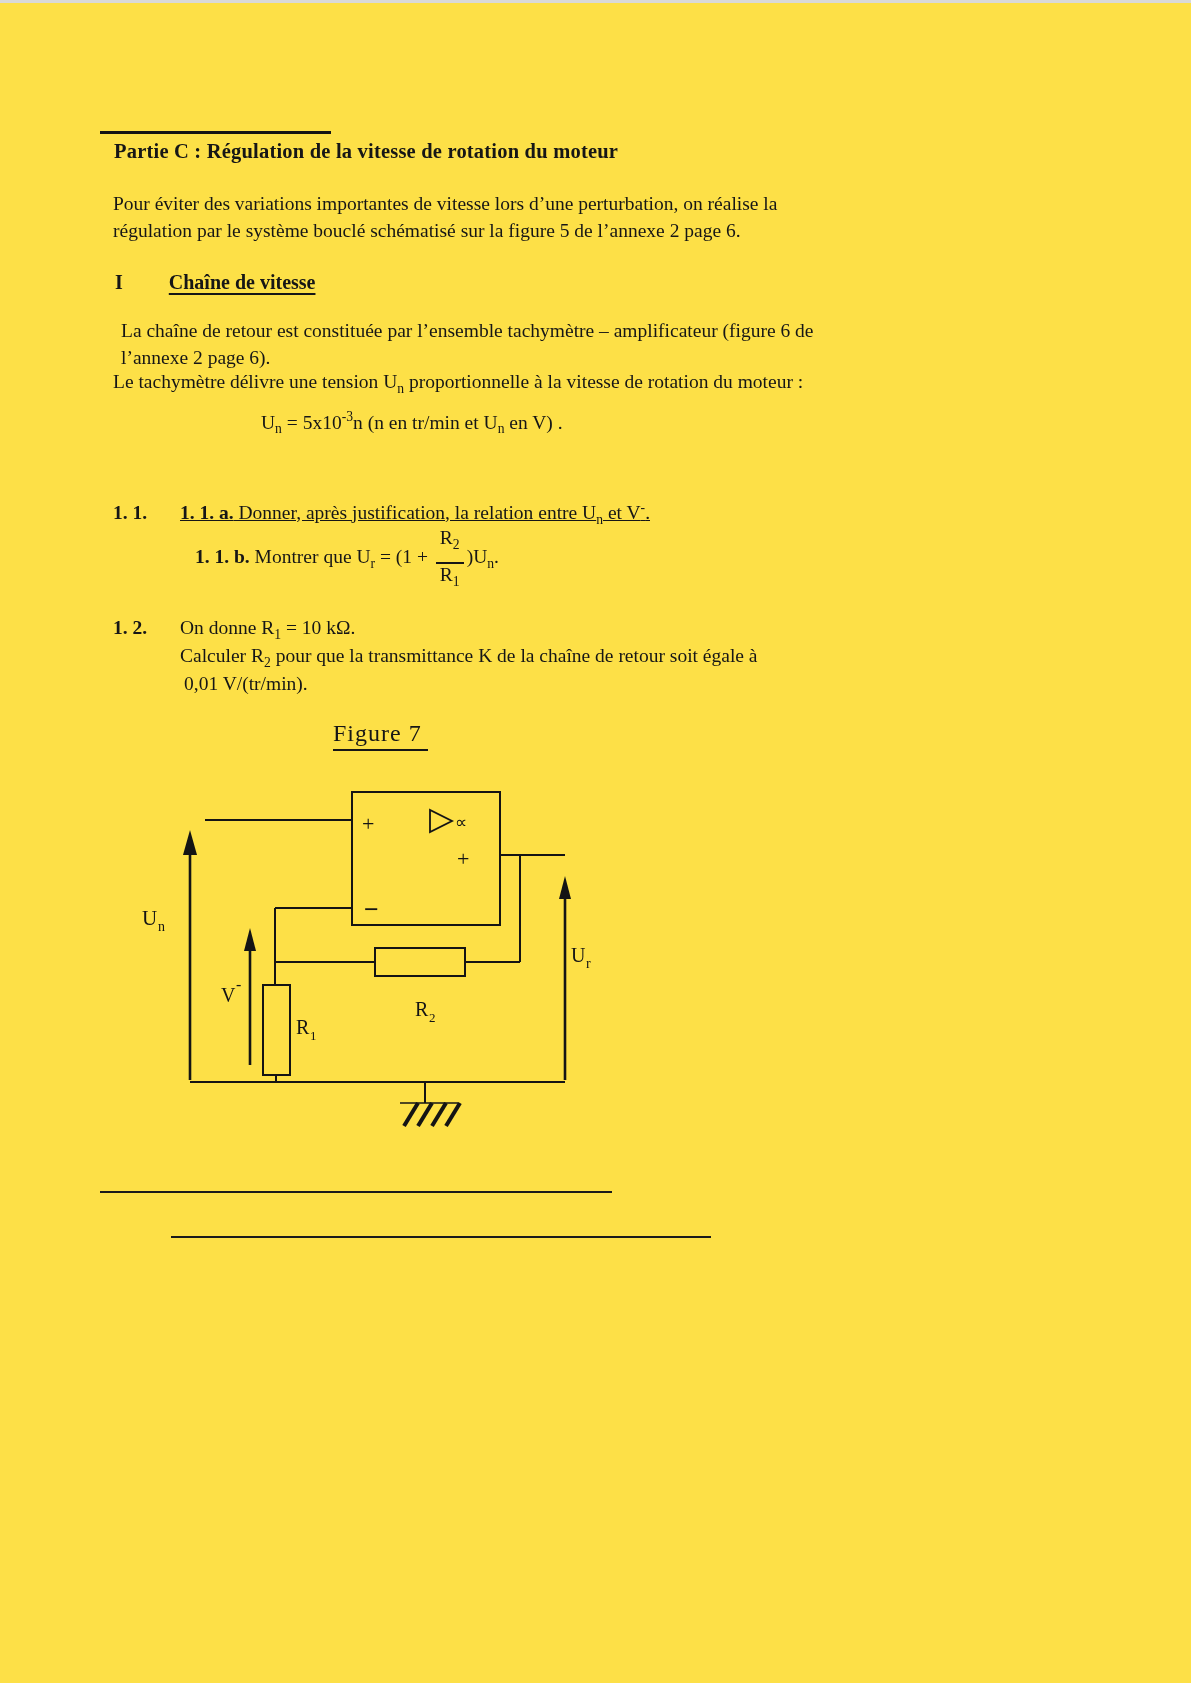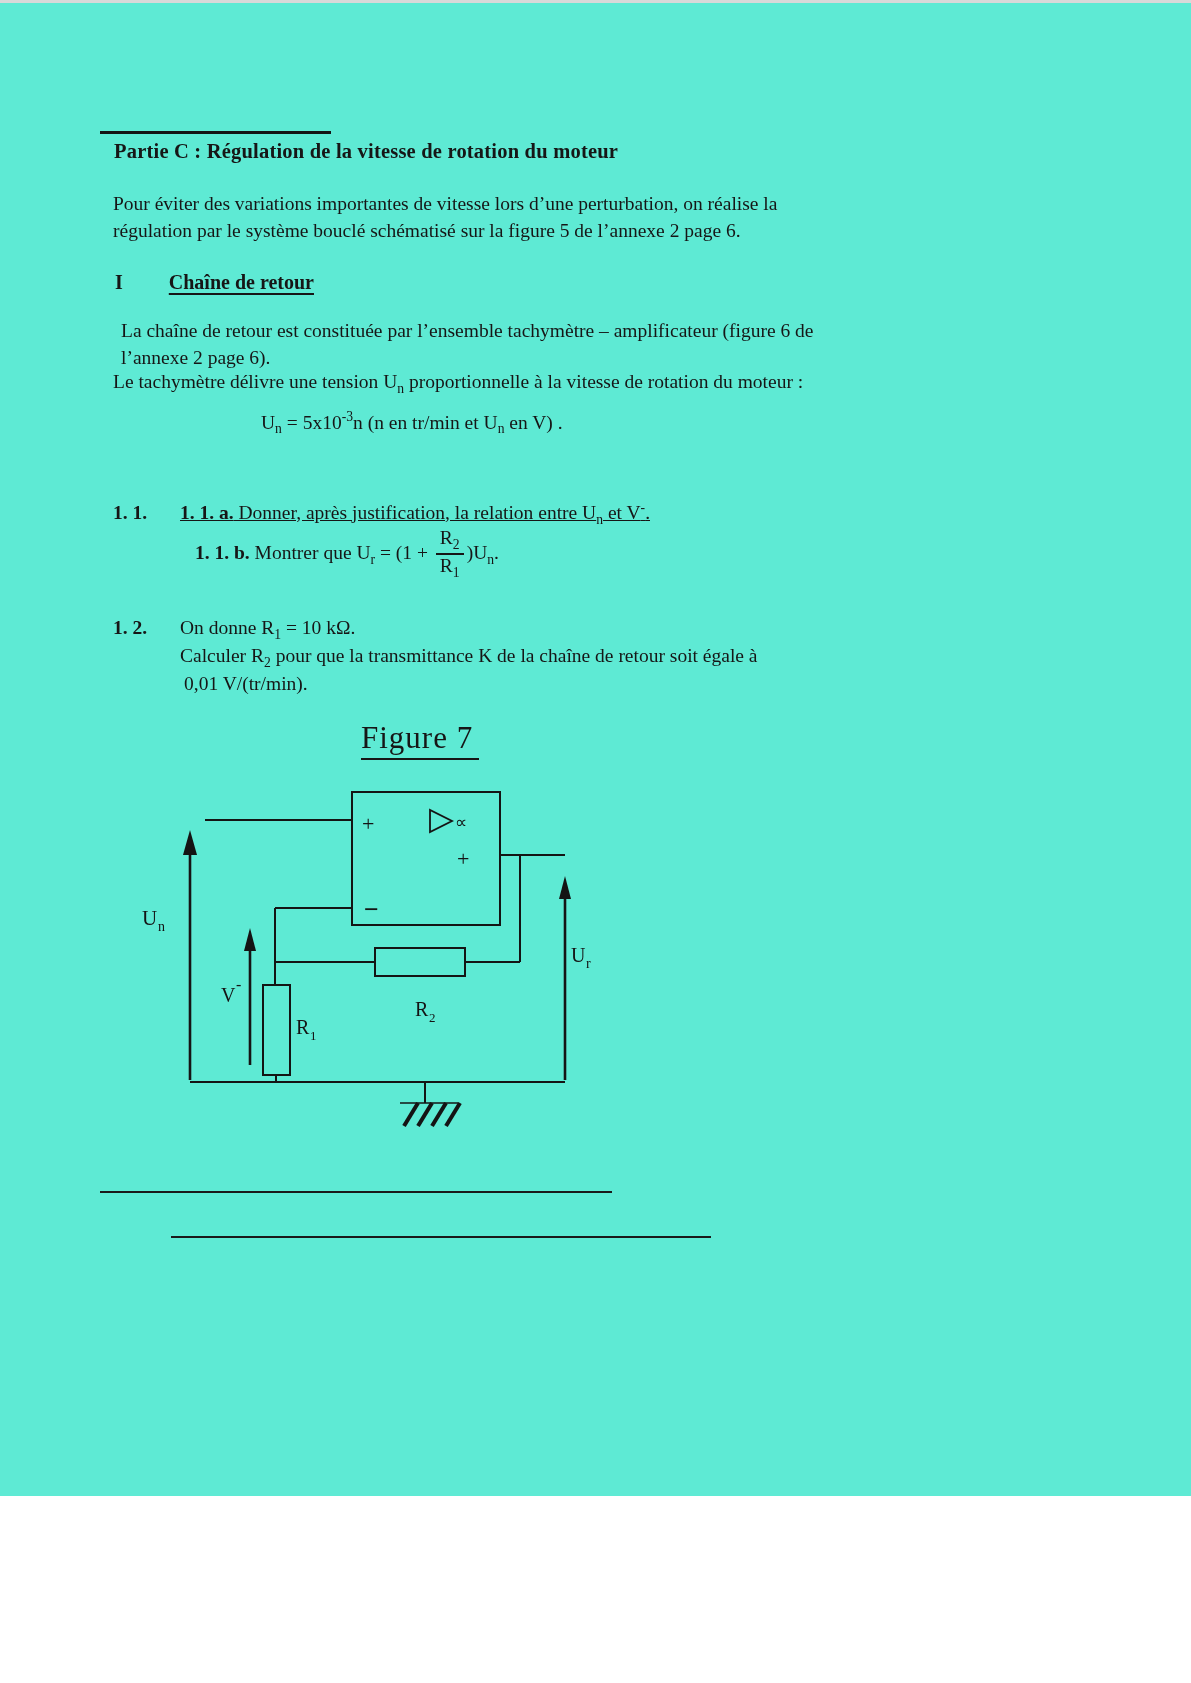--- a/index.html
+++ b/index.html
@@ -1,17 +1,17 @@
 <!DOCTYPE html>
 <html><head>
 <meta charset="utf-8">
 <style>
   html, body { margin:0; padding:0; background:#ffffff; }
   .page {
-    position:relative; width:1191px; height:1496px; background:#5eead4;
+    position:relative; width:1191px; height:1683px; background:#fde047;
     font-family:"Liberation Serif", serif; color:#161616; overflow:hidden;
   }
   .scan-edge { position:absolute; left:0; top:0; width:100%; height:3px; background:#d9d9d9; }
   .top-rule { position:absolute; left:100px; top:131px; width:231px; height:3px; background:#141414; }
   .title {
     position:absolute; left:114px; top:140px; margin:0;
     font-size:20.5px; font-weight:bold; letter-spacing:0.2px;
   }
   .para { position:absolute; margin:0; font-size:19.5px; line-height:27px; width:800px; }
   .intro  { left:113px; top:190px; }
@@ -25,24 +25,24 @@
   .q11   { left:113px; top:499px;text-decoration:underline; }
   .q11b  { left:180px; top:528px; line-height:1.1;margin-left:15px; }
   .q12   { left:113px; top:617px; }
   .q12l2 { left:180px; top:645px; }
   .q12l3 { left:184px; top:673px; }
   .q-num { font-weight:bold; display:inline-block; width:67px; }
   b { font-weight:bold; }
   sub { font-size:0.7em; }
   sup { font-size:0.7em; }
   .frac { display:inline-block; vertical-align:middle; text-align:center; line-height:1.05; margin:0 3px; }
-  .frac-num { display:block; border-bottom:2px solid #161616; padding:0 4px 1px; }
+  .frac-num { display:block; border-bottom:2px solid #161616; padding:0 4px 10px; }
   .frac-den { display:block; padding-top:1px; }
   .fig-caption {
-    position:absolute; left:361px; top:720px; font-size:31px; letter-spacing:1px;
+    position:absolute; left:333px; top:720px; font-size:24px; letter-spacing:1px;
     border-bottom:2.5px solid #161616; padding:0 6px 2px 0;
   }
   .circuit { position:absolute; left:128px; top:778px; width:520px; height:370px; }
   .circuit text { font-family:"Liberation Serif", serif; fill:#141414; }
   .rule { position:absolute; background:#1a1a1a; }
   .rule-a { left:100px; top:1191px; width:512px; height:2px; }
   .rule-b { left:171px; top:1236px; width:540px; height:2px; }
 </style>
 </head>
 <body>
@@ -50,21 +50,21 @@
 <div class="page">
 
   <div class="scan-edge"></div>
   <div class="top-rule"></div>
 
   <h1 class="title">Partie C : Régulation de la vitesse de rotation du moteur</h1>
 
   <p class="para intro">Pour éviter des variations importantes de vitesse lors d’une perturbation, on réalise la<br>régulation par le système bouclé schématisé sur la figure 5 de l’annexe 2 page 6.</p>
 
   <div class="section-head">
-    <span class="sec-num">I</span><span class="sec-title">Chaîne de retour</span>
+    <span class="sec-num">I</span><span class="sec-title">Chaîne de vitesse</span>
   </div>
 
   <p class="para para1">La chaîne de retour est constituée par l’ensemble tachymètre – amplificateur (figure 6 de<br>l’annexe 2 page 6).</p>
   <p class="para para2">Le tachymètre délivre une tension U<sub>n</sub> proportionnelle à la vitesse de rotation du moteur :</p>
   <p class="formula">U<sub>n</sub> = 5x10<sup>-3</sup>n  (n en tr/min  et  U<sub>n</sub> en V) .</p>
 
   <div class="q-row q11">
     <span class="q-num">1. 1.</span><span class="q-text"><b>1. 1. a.</b> Donner, après justification, la relation entre U<sub>n</sub> et V<sup>-</sup>.</span>
   </div>
 

